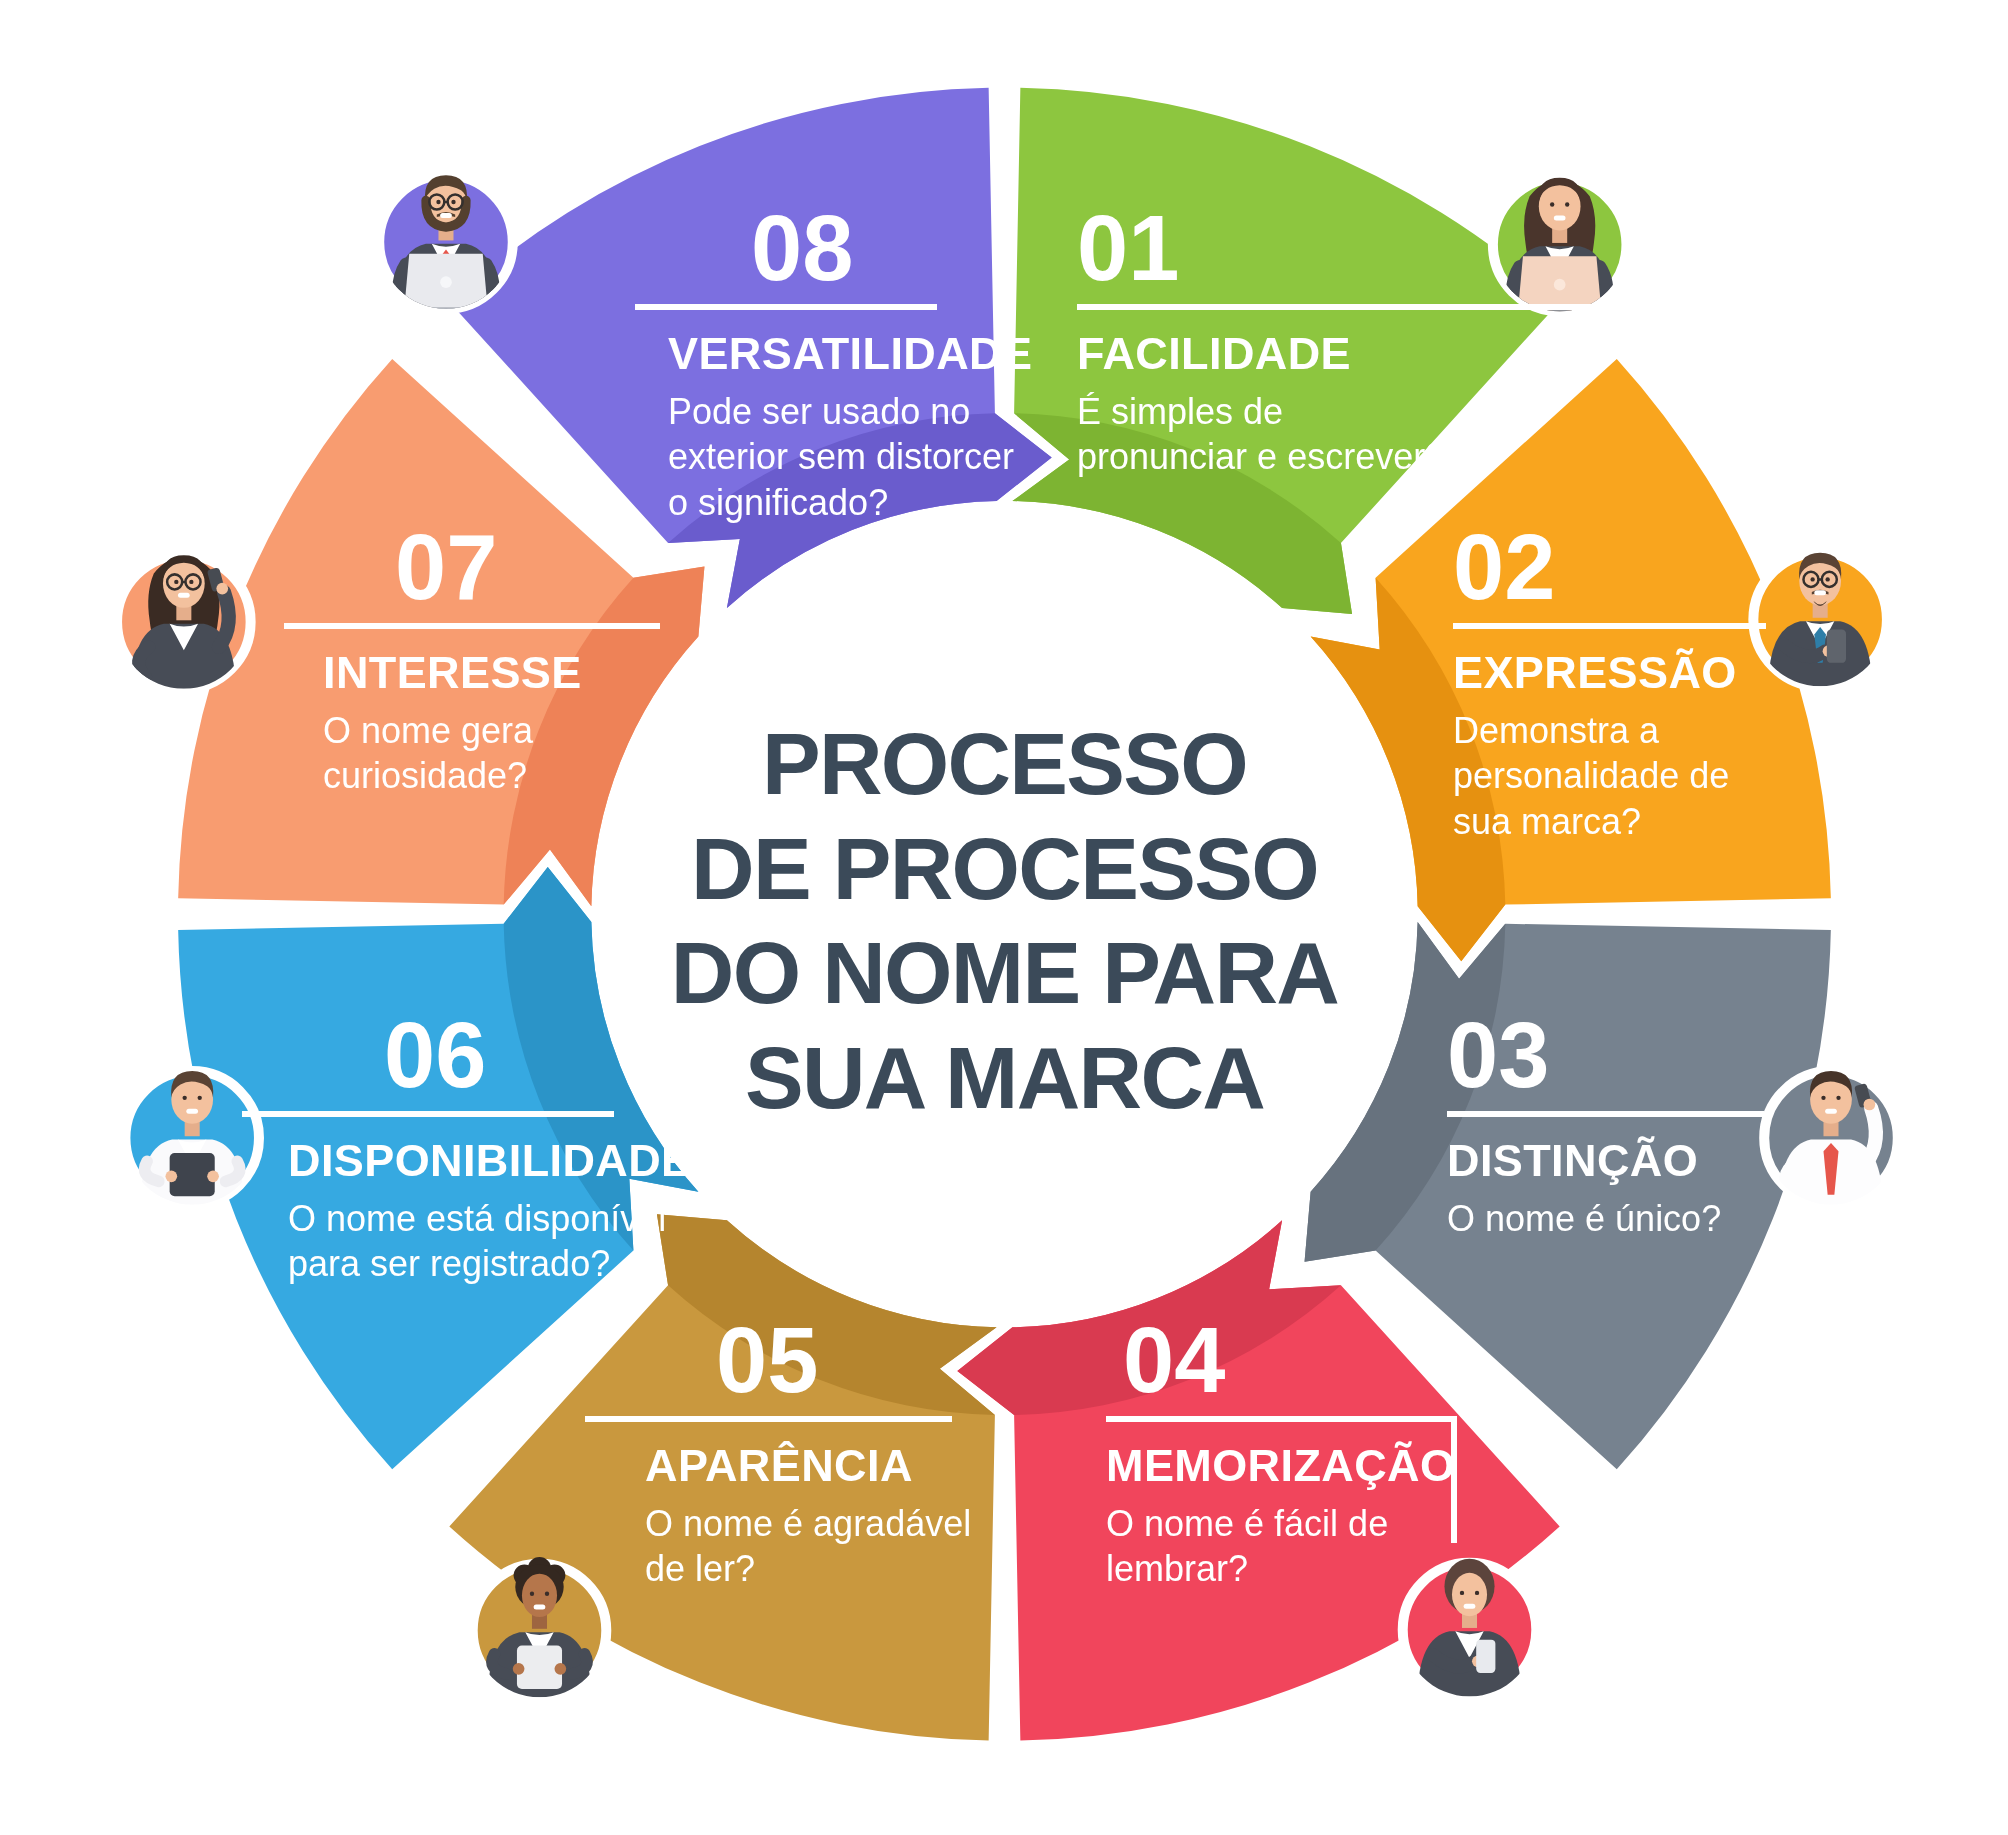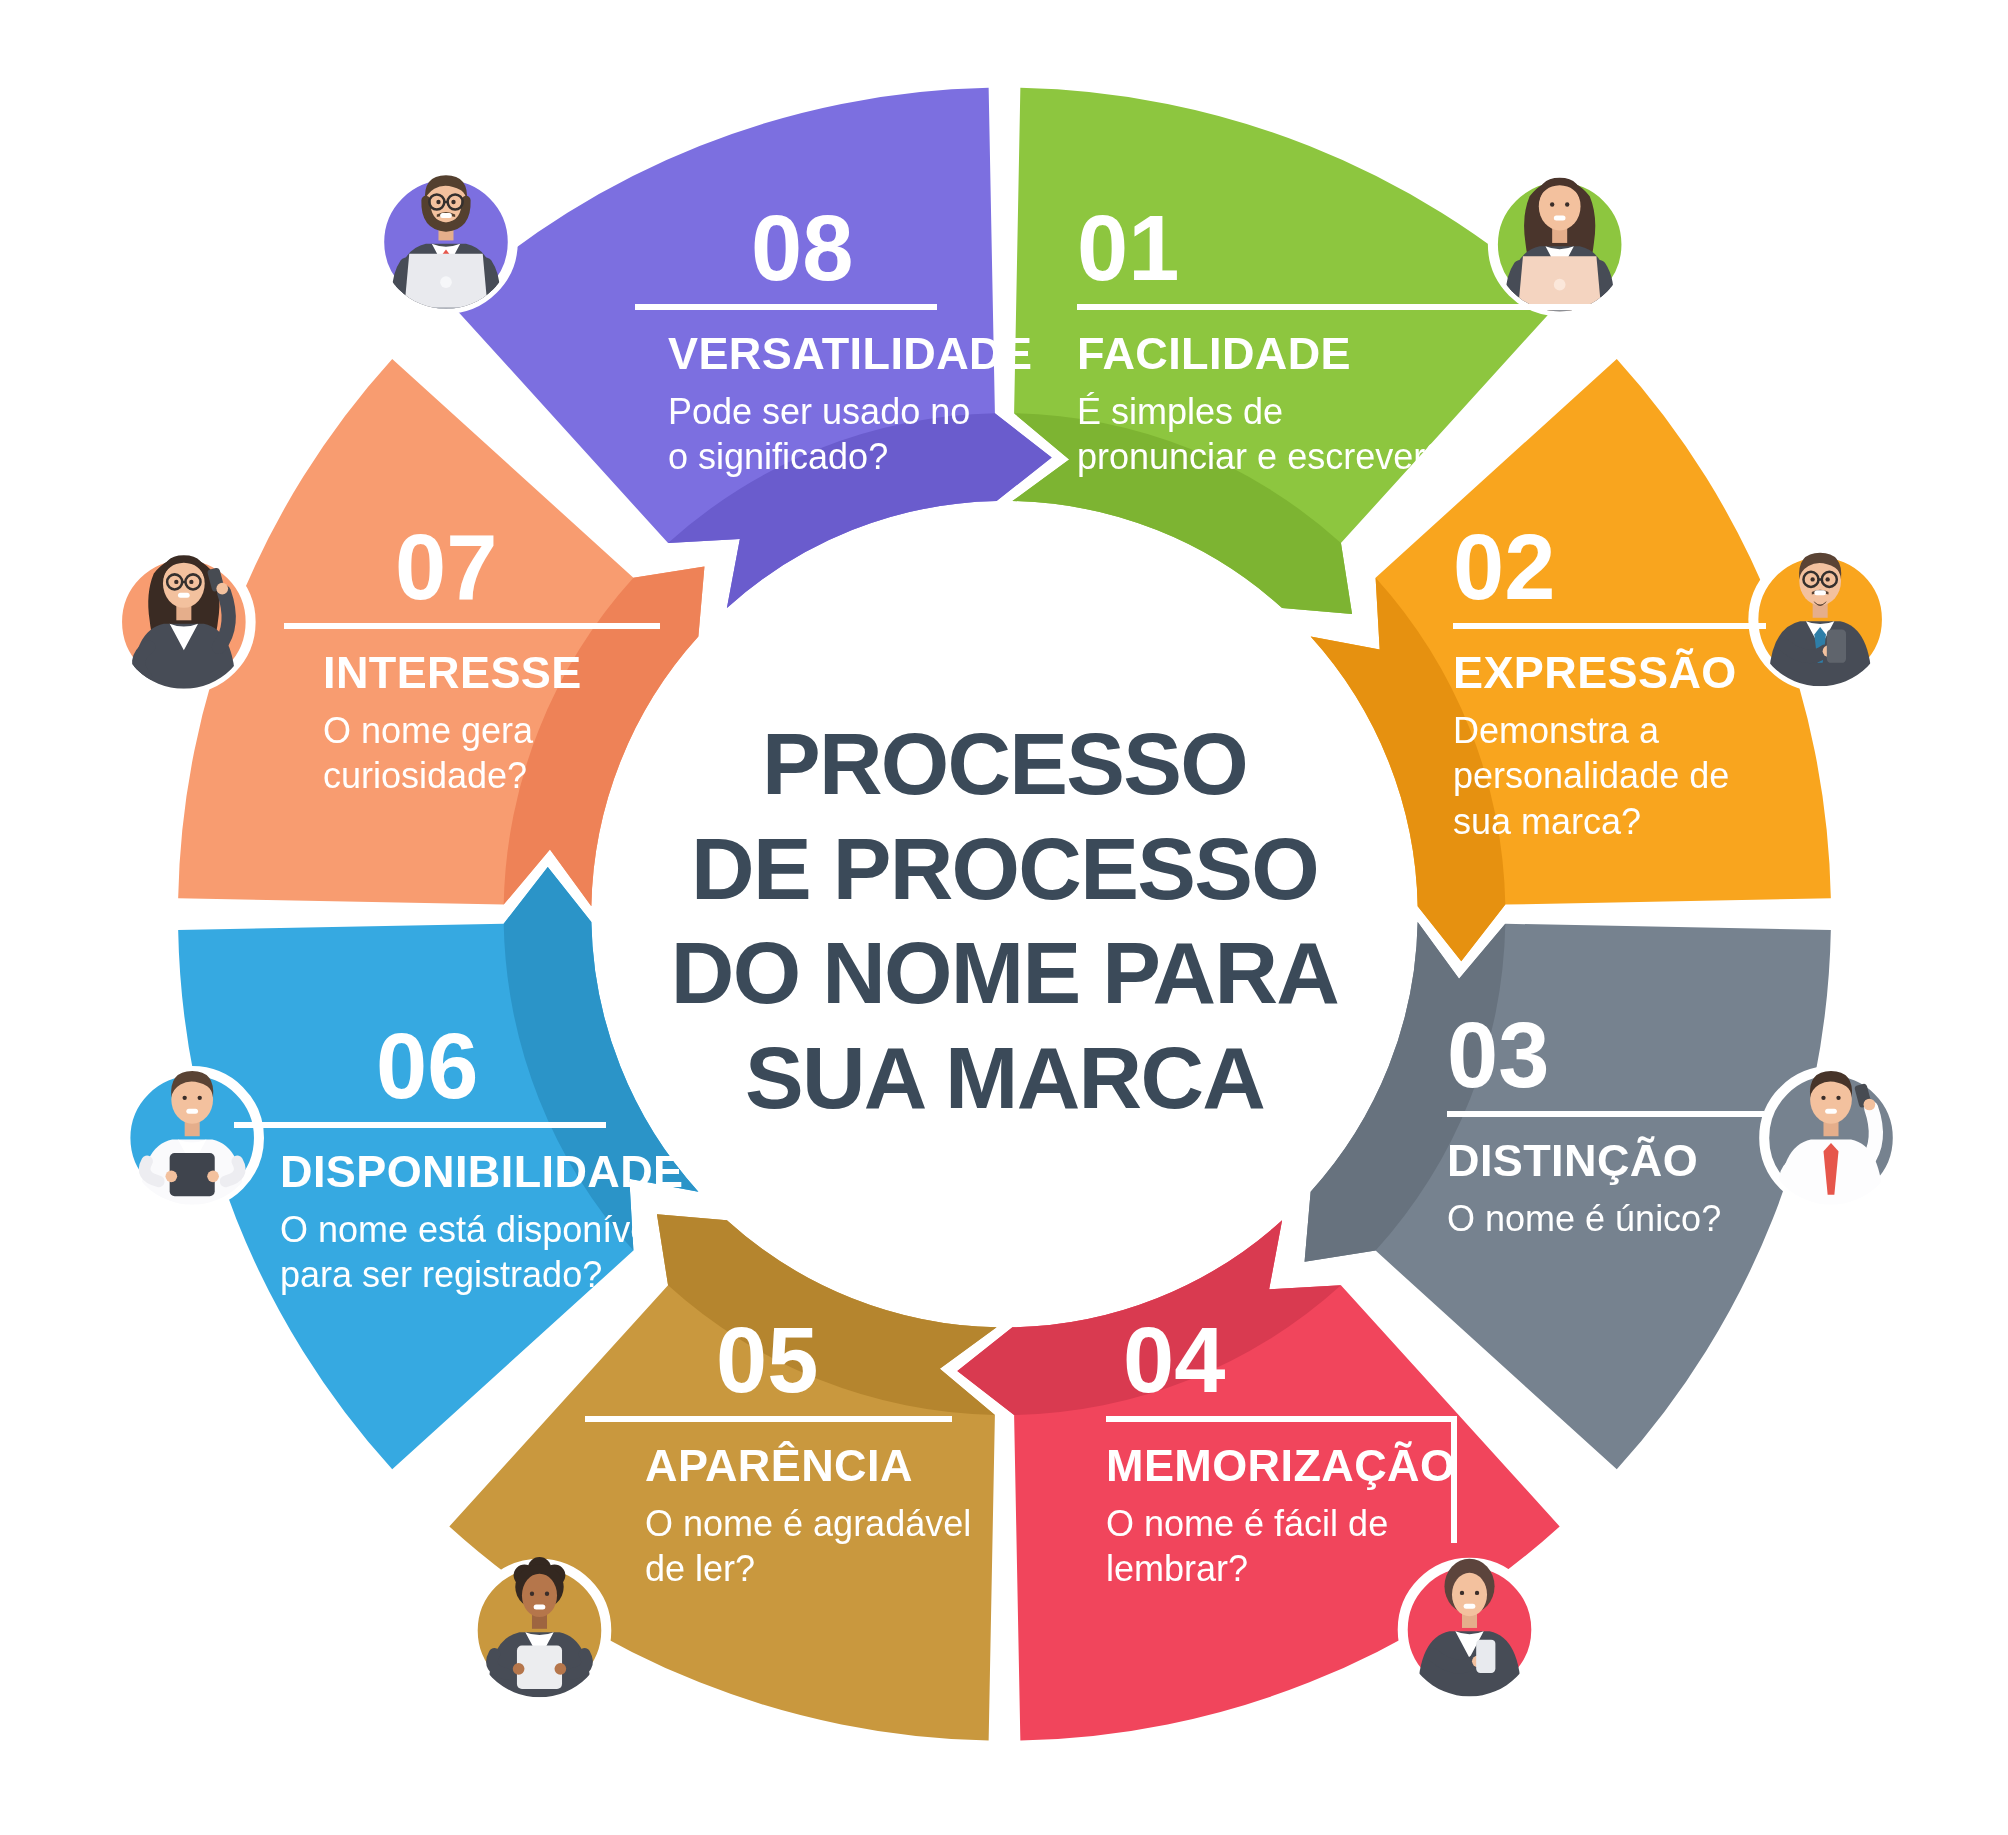--- a/index.html
+++ b/index.html
@@ -310,21 +310,21 @@
     </div>
     <div class="seg-block" style="left: 645px; top: 1317px; width: 351px;">
       <div class="seg-number" style="margin-left:71px">05</div>
       <div class="seg-rule" style="margin-left:-60px;width:367px"></div>
       <div class="seg-heading">APARÊNCIA</div>
       <div class="seg-body">
         <span>O nome é agradável</span>
         <span>de ler?</span>
       </div>
     </div>
-    <div class="seg-block" style="left: 280px; top: 1012px; width: 359px; margin-top: 11px;">
+    <div class="seg-block" style="left: 288px; top: 1012px; width: 359px;">
       <div class="seg-number" style="margin-left:96px">06</div>
       <div class="seg-rule" style="margin-left:-46px;width:372px"></div>
       <div class="seg-heading">DISPONIBILIDADE</div>
       <div class="seg-body">
         <span>O nome está disponível</span>
         <span>para ser registrado?</span>
       </div>
     </div>
     <div class="seg-block" style="left: 323px; top: 524px; width: 334px;">
       <div class="seg-number" style="margin-left:72px">07</div>
@@ -334,20 +334,21 @@
         <span>O nome gera</span>
         <span>curiosidade?</span>
       </div>
     </div>
     <div class="seg-block" style="left: 668px; top: 205px; width: 351px;">
       <div class="seg-number" style="margin-left:83px">08</div>
       <div class="seg-rule" style="margin-left:-33px;width:302px"></div>
       <div class="seg-heading">VERSATILIDADE</div>
       <div class="seg-body">
         <span>Pode ser usado no</span>
+        <span>exterior sem distorcer</span>
         <span>o significado?</span>
       </div>
     </div>
   </div>
 <div id="center-title" style="color: rgb(59, 74, 89);">
     <div>PROCESSO</div>
     <div>DE PROCESSO</div>
     <div>DO NOME PARA</div>
     <div>SUA MARCA</div>
   </div>

